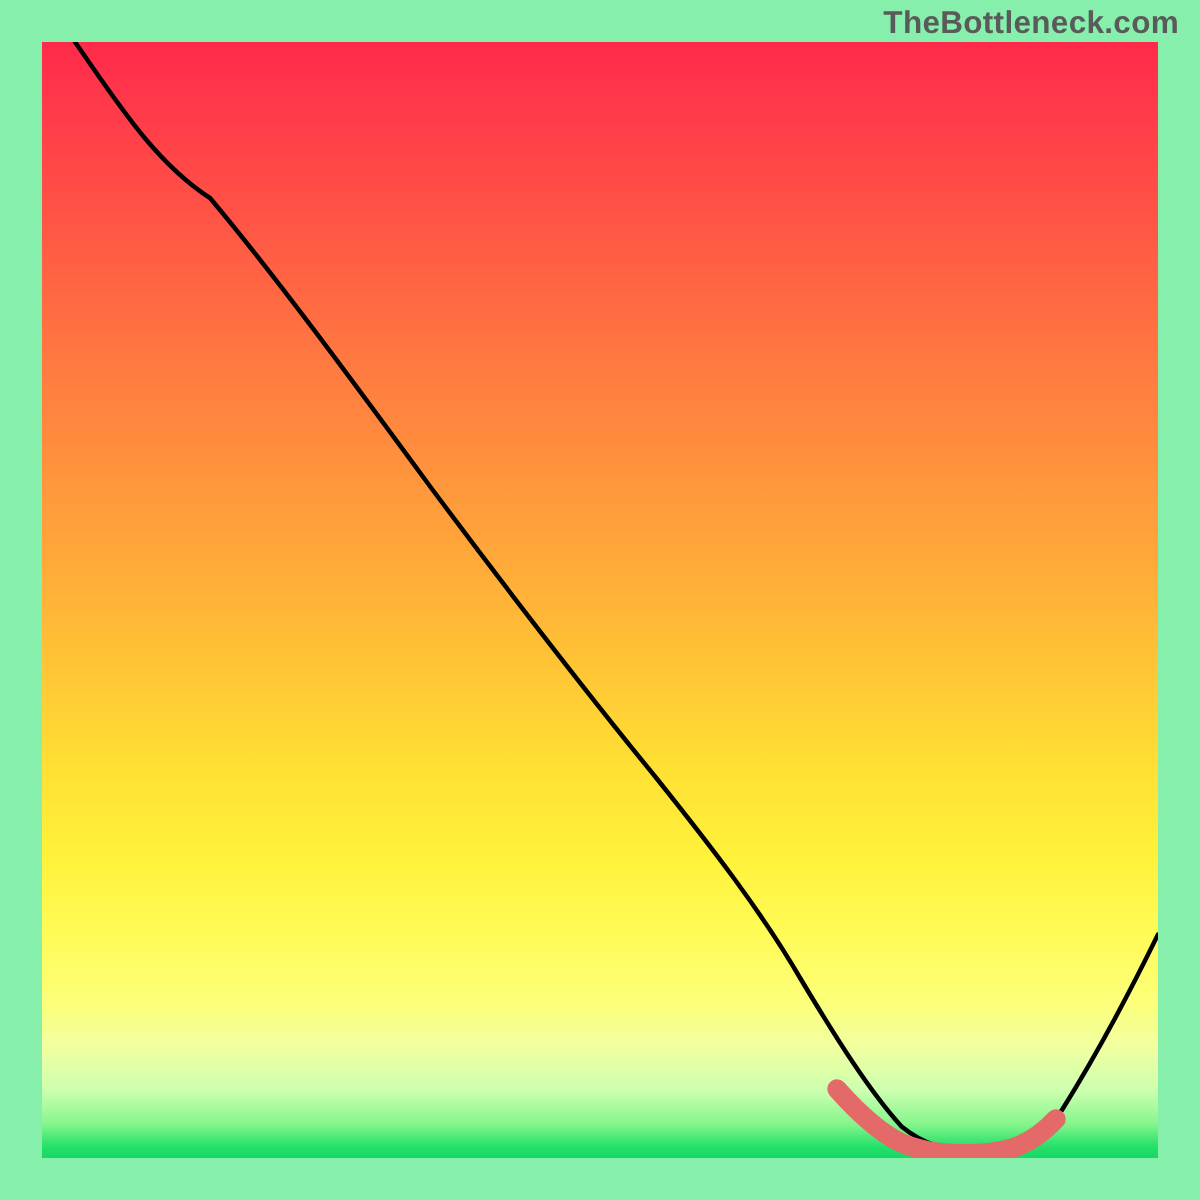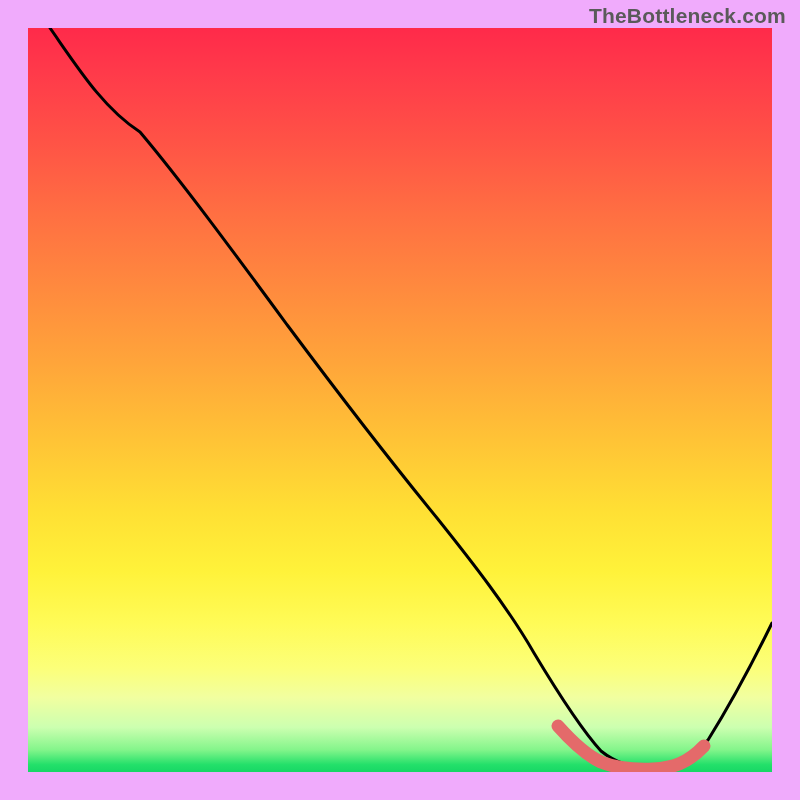--- a/index.html
+++ b/index.html
@@ -8,21 +8,21 @@
     width: 800px;
     height: 800px;
     background: #000;
     overflow: hidden;
     font-family: Arial, Helvetica, sans-serif;
   }
   .stage {
     position: relative;
     width: 800px;
     height: 800px;
-    background: #f0abfc;
+    background: #86efac;
   }
   .watermark {
     position: absolute;
     top: 4px;
     right: 14px;
     color: #5a5a5a;
     font-size: 21px;
     font-weight: 600;
     letter-spacing: 0.2px;
     z-index: 5;

